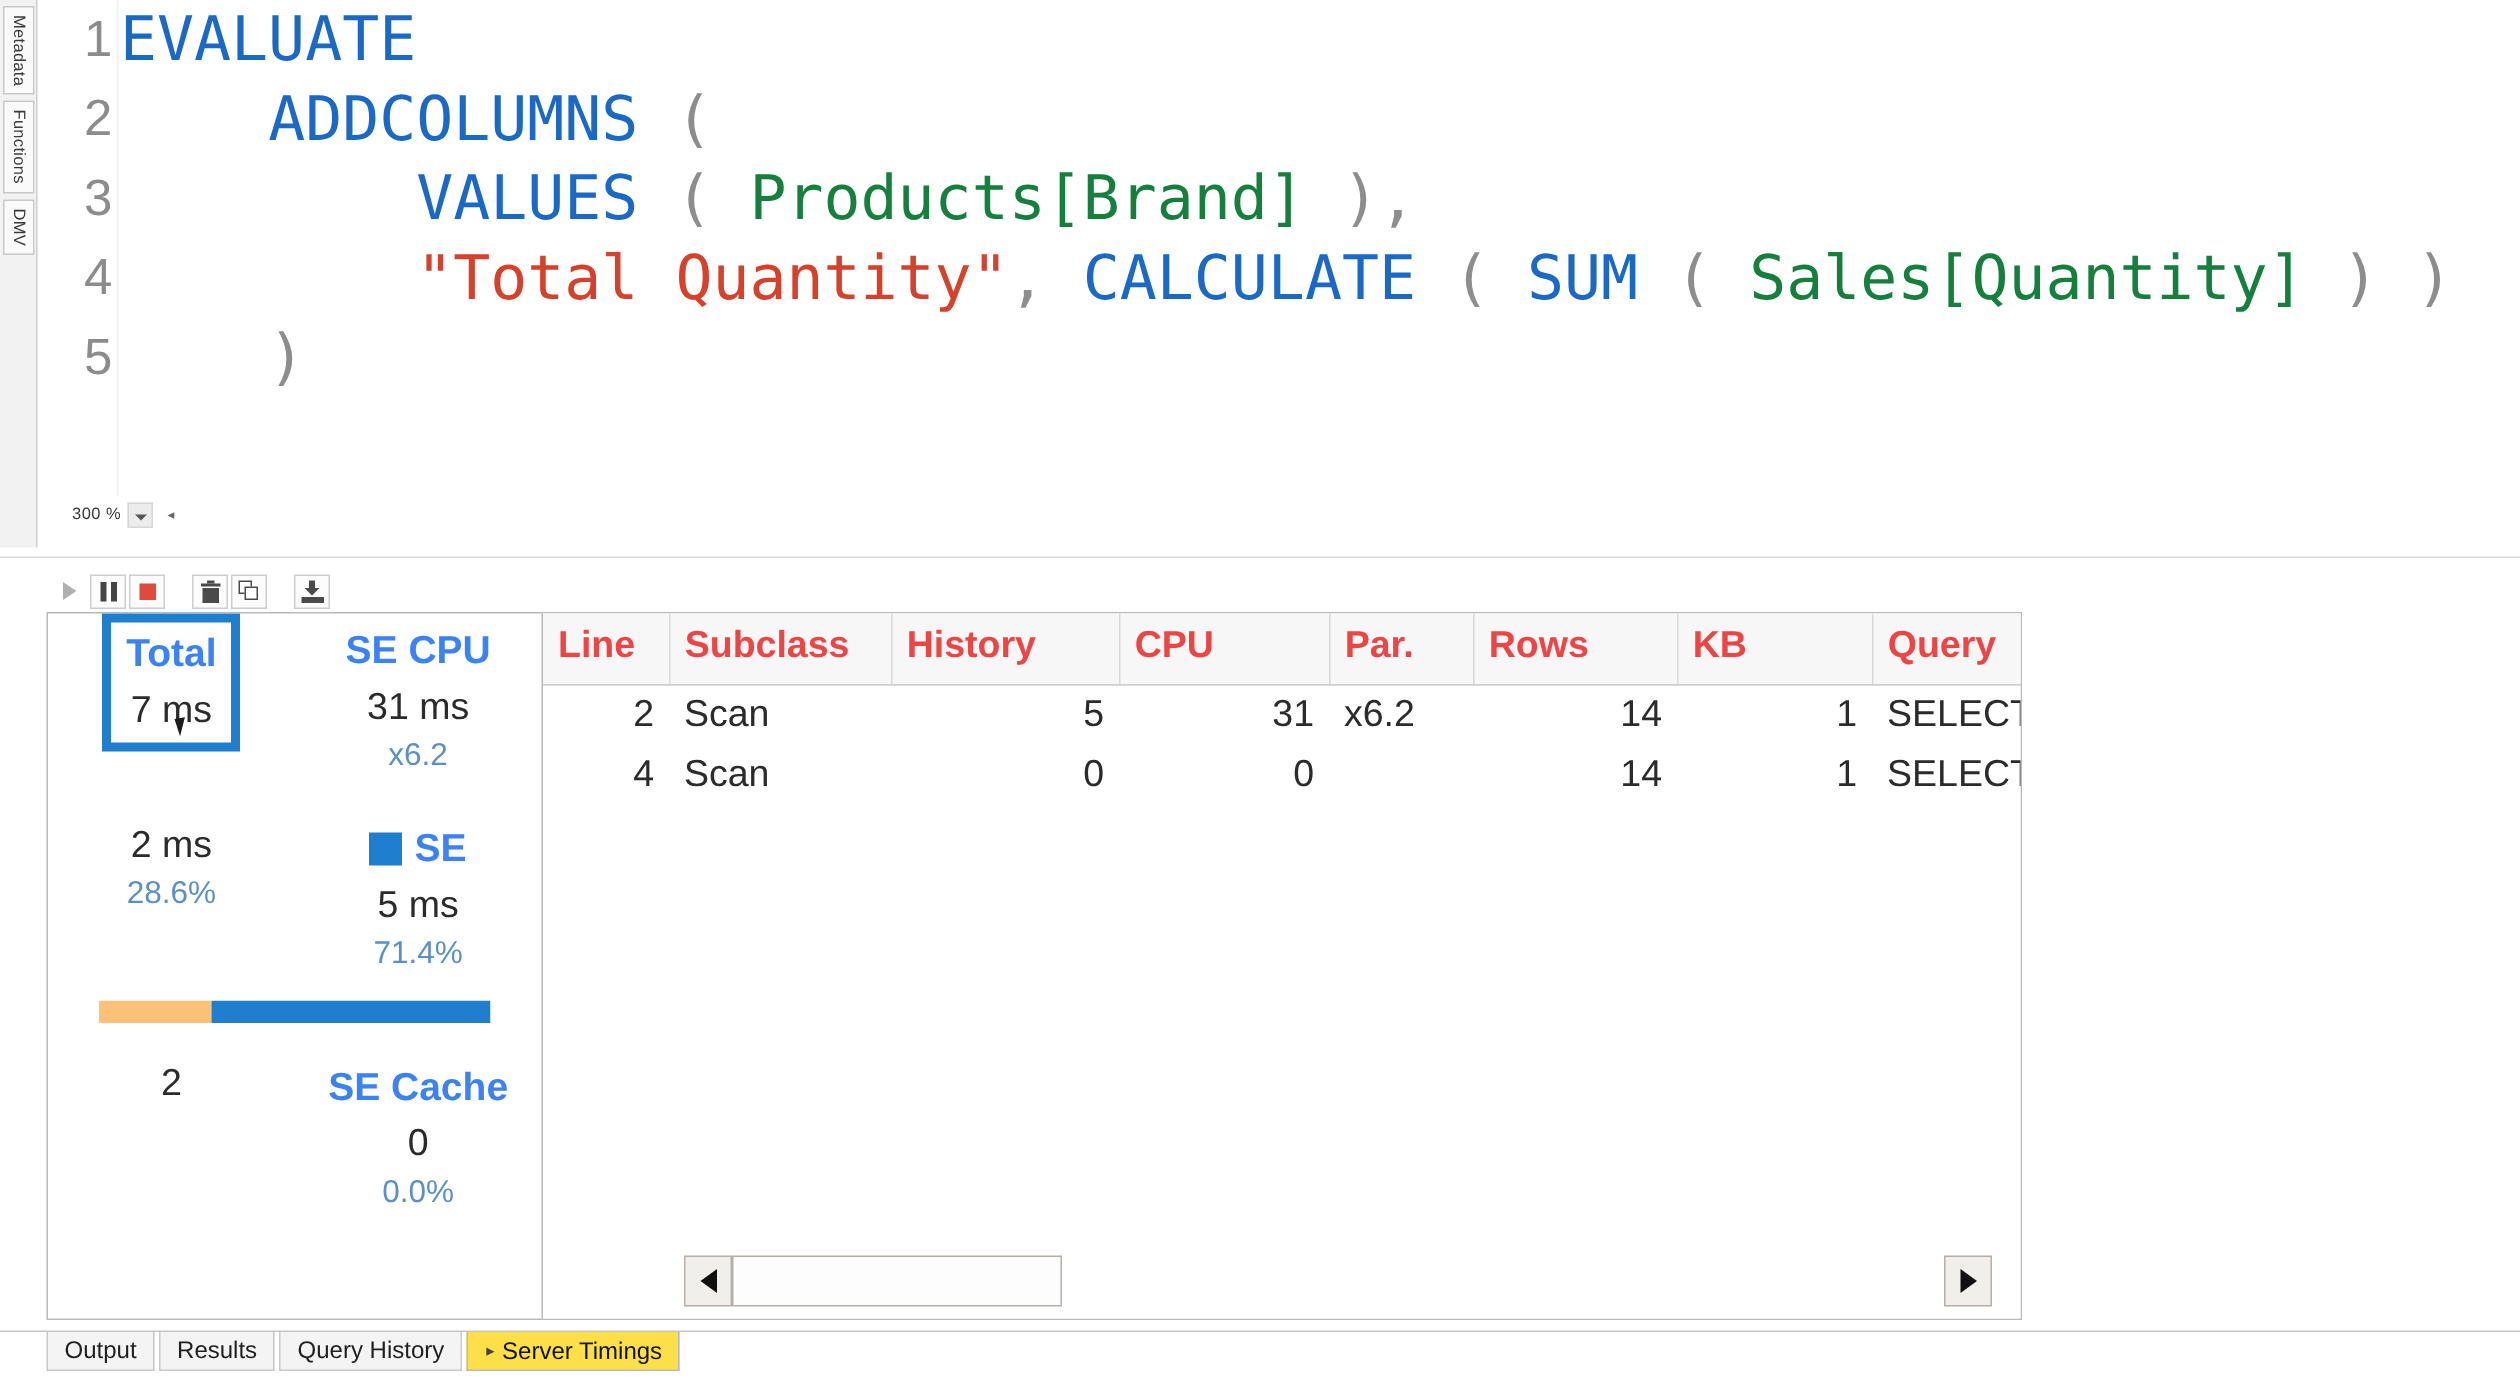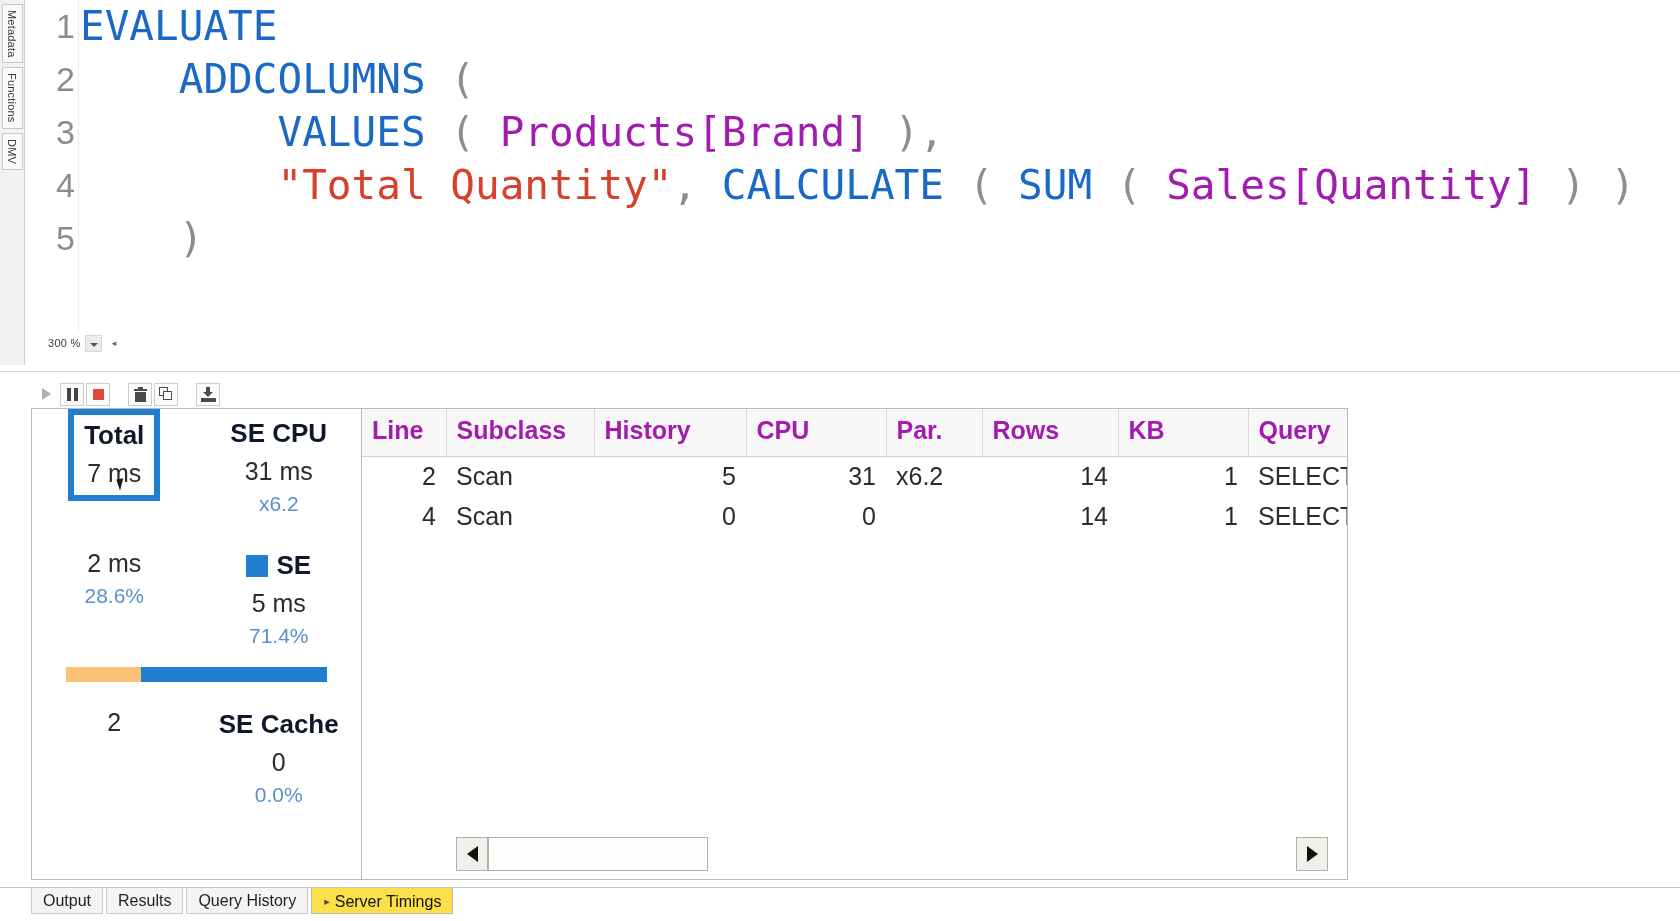--- a/index.html
+++ b/index.html
@@ -71,21 +71,21 @@
     font-family: "DejaVu Sans Mono", monospace;
     font-size: 41px;
     line-height: 53px;
     white-space: pre;
     color: #333333;
   }
   .code .line { height: 53px; }
   .kw  { color: #1a69c6; }
   .str { color: #d7402b; }
   .pun { color: #8d8d8d; }
-  .idn { color: #a21caf; }
+  .idn { color: #15803d; }
 
   
   .editor-status {
     position: absolute;
     left: 26px; top: 331px;
     width: 1654px; height: 24px;
     background: #ffffff;
     display: flex;
     align-items: center;
     padding-left: 22px;
@@ -200,21 +200,21 @@
     width: 330px; height: 100%;
     border-right: 1px solid #b9b9b9;
     position: relative;
     padding-top: 4px;
   }
   .mrow {
     display: flex;
   }
   .mcell { width: 50%; text-align: center; }
   .mcell .mlabel {
-    font-size: 26px; font-weight: bold; color: #0f172a;
+    font-size: 26px; font-weight: bold; color: #3b82f6;
     line-height: 40px;
   }
   .mcell .mvalue {
     font-size: 25px; color: #2b2b2b; line-height: 36px;
   }
   .mcell .msub {
     font-size: 21px; color: #5b8fc9; line-height: 30px;
   }
   .mcell .msub.empty { visibility: hidden; }
 
@@ -265,21 +265,21 @@
     border-collapse: collapse;
     width: 980px;
     table-layout: fixed;
   }
   table.grid thead th {
     background: #f7f7f7;
     border-right: 1px solid #d8d8d8;
     border-bottom: 1px solid #cfcfcf;
     font-size: 25px;
     font-weight: bold;
-    color: #a21caf;
+    color: #ef4444;
     text-align: left;
     padding: 5px 10px 8px 10px;
     height: 47px;
   }
   table.grid tbody td {
     font-size: 25px;
     color: #2b2b2b;
     padding: 3px 10px;
     height: 40px;
     white-space: nowrap;

